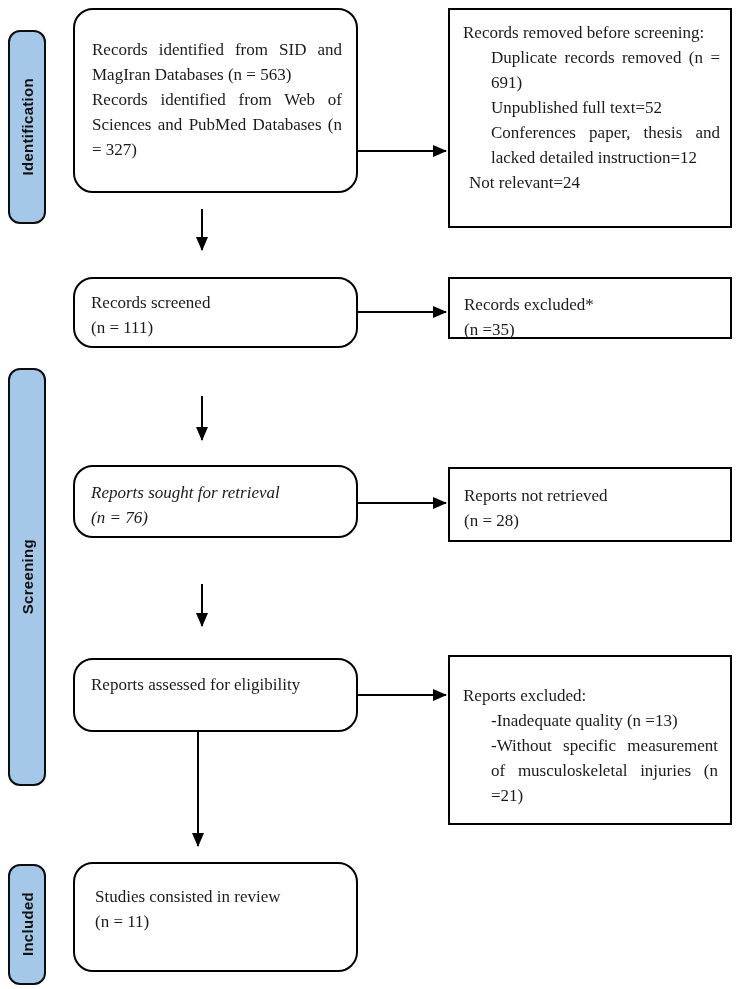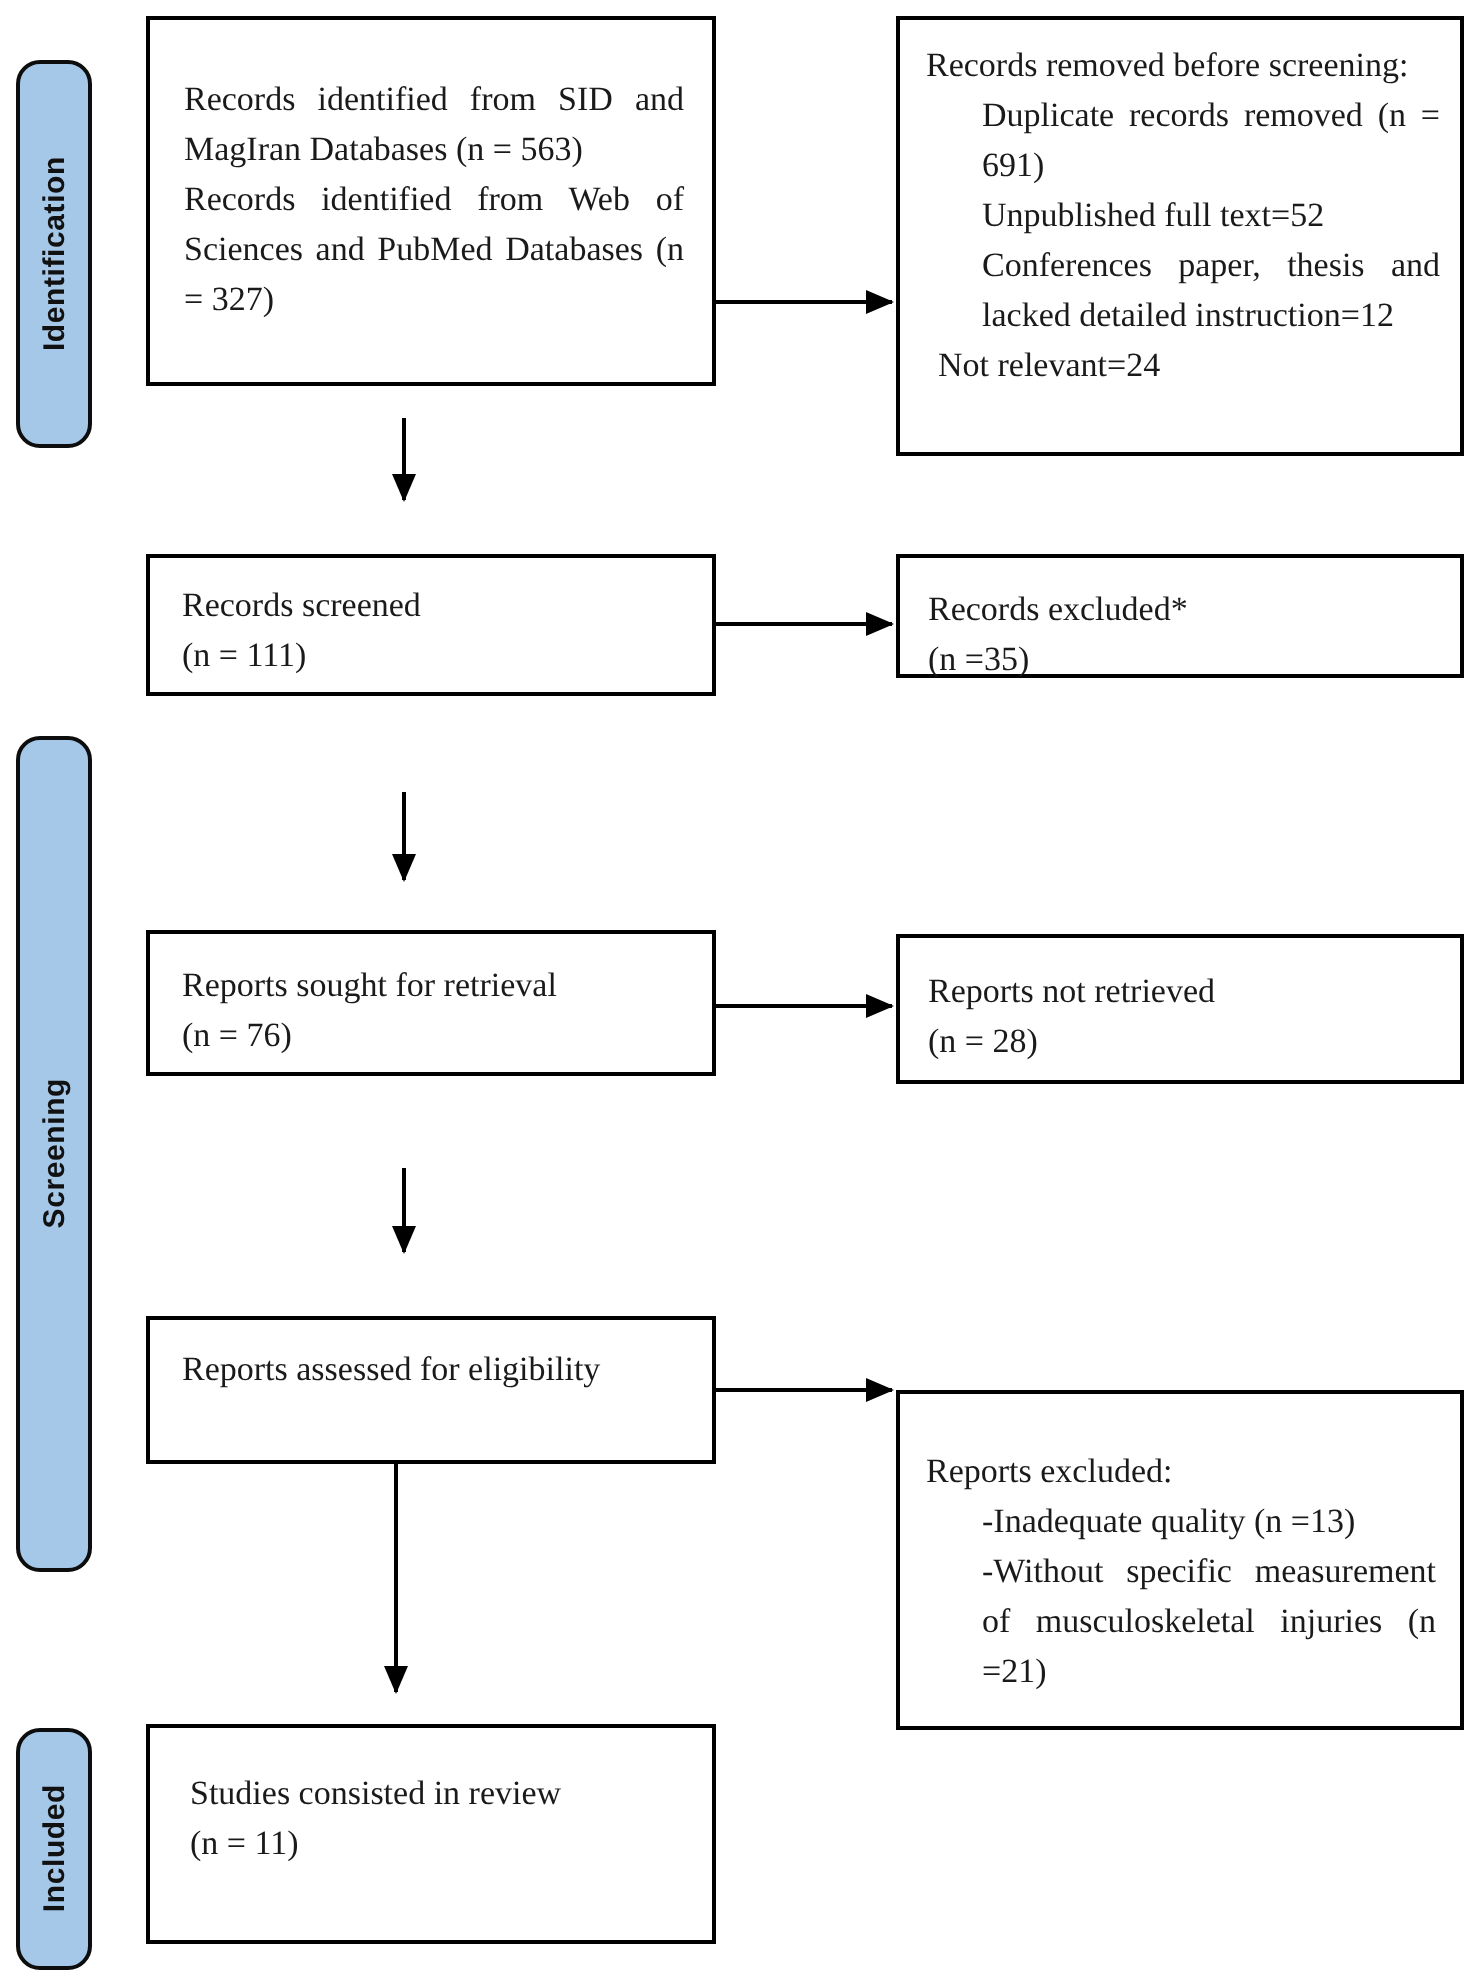--- a/index.html
+++ b/index.html
@@ -40,33 +40,33 @@
   #stage-included       { top: 864px; height: 121px; }
 
   
   .fbox {
     position: absolute;
     background: #ffffff;
     border: 2px solid #000000;
     font-size: 17px;
     line-height: 25px;
   }
-  .left-col  { left: 73px;  width: 285px; }
+  .left-col  { left: 73px;  width: 285px; border-radius: 20px; }
   .right-col { left: 448px; width: 284px; }
 
   #box-identified { top: 8px;   height: 185px; padding: 27px 14px 0 17px; }
   #box-screened   { top: 277px; height: 71px;  padding: 11px 14px 0 16px; }
-  #box-sought     { top: 465px; height: 73px;  padding: 13px 14px 0 16px; }
+  #box-sought     { top: 465px; height: 73px;  padding: 13px 14px 0 16px; font-style: italic; }
   #box-assessed   { top: 658px; height: 74px;  padding: 12px 14px 0 16px; }
   #box-included   { top: 862px; height: 110px; padding: 20px 14px 0 20px; }
 
   #box-removed       { top: 8px;   height: 220px; padding: 10px 10px 0 13px; }
   #box-excluded      { top: 277px; height: 62px;  padding: 13px 12px 0 14px; }
   #box-notretrieved  { top: 467px; height: 75px;  padding: 14px 12px 0 14px; }
-  #box-repexcluded   { top: 655px; height: 170px; padding: 26px 12px 11px 13px; margin-top: 40px; }
+  #box-repexcluded   { top: 655px; height: 170px; padding: 26px 12px 11px 13px; }
 
   .just { text-align: justify; text-align-last: left; }
   .indent { margin-left: 28px; }
   .small-indent { margin-left: 6px; }
 
   
   #arrow-layer {
     position: absolute;
     top: 0; left: 0;
     width: 740px; height: 989px;

